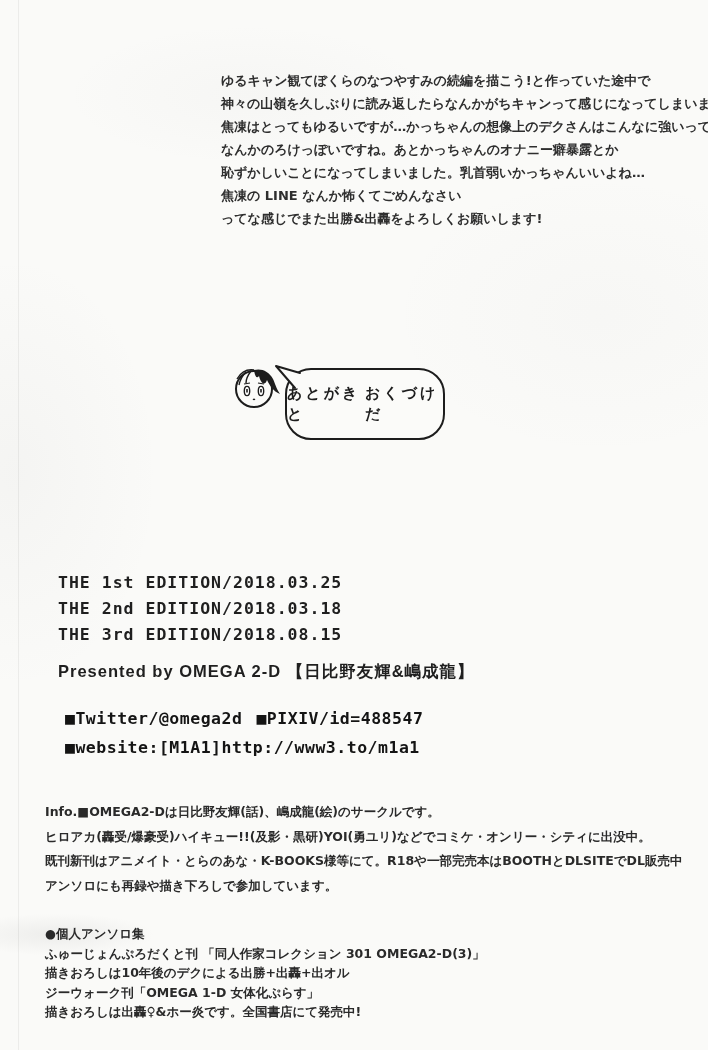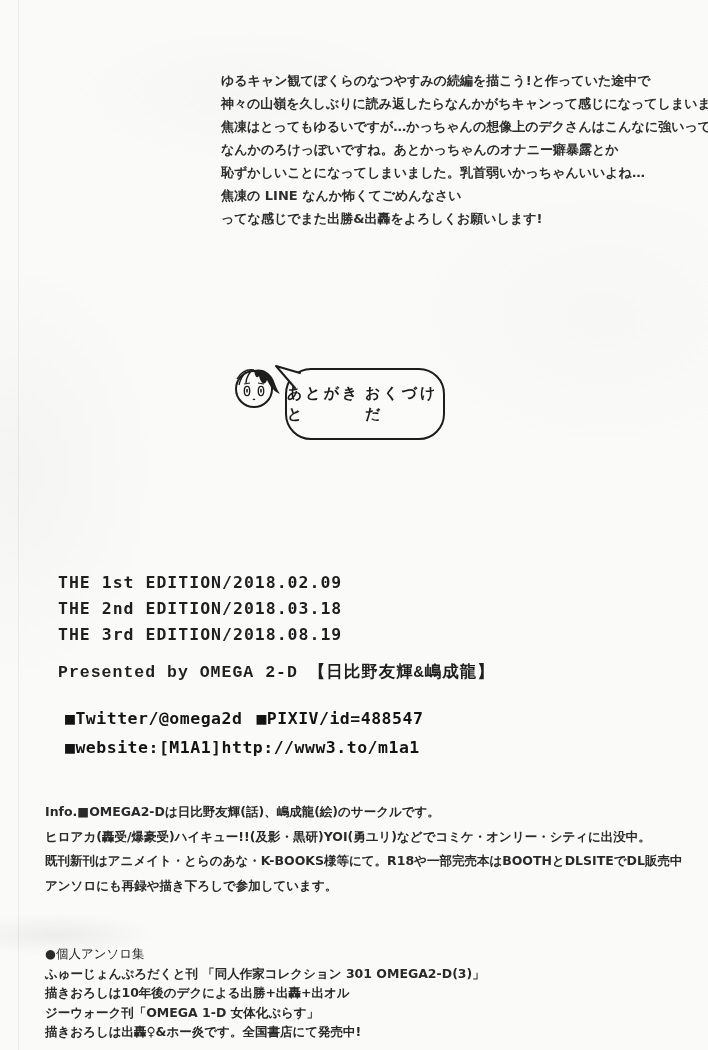--- a/index.html
+++ b/index.html
@@ -39,21 +39,21 @@
   .bubble-tail{position:absolute;left:-15px;top:-8px;}
   
   .editions{
     position:absolute;left:58px;top:570px;
     font-family:"DejaVu Sans Mono","Liberation Mono",monospace;
     font-size:16.5px;line-height:26px;font-weight:600;letter-spacing:1px;
     color:#1f1f1f;white-space:nowrap;
   }
   .presented{
     position:absolute;left:58px;top:661px;
-    font-family:Liberation Mono, monospace;
+    font-family:Liberation Sans, sans-serif;
     font-size:16.5px;font-weight:600;letter-spacing:1px;color:#1f1f1f;white-space:nowrap;
   }
   .contacts{
     position:absolute;left:57px;top:704px;
     font-family:"DejaVu Sans Mono","Liberation Mono",monospace;
     font-size:16.5px;line-height:29px;font-weight:700;letter-spacing:.5px;
     color:#141414;white-space:nowrap;margin-left:8px;
   }
   .contacts .gap{display:inline-block;width:14px;}
   
@@ -61,21 +61,21 @@
     position:absolute;left:45px;top:800px;
     font-size:12.5px;line-height:24.6px;font-weight:600;
     color:#2a2a2a;white-space:nowrap;
   }
   
   .anthology{
     position:absolute;left:45px;top:924px;
     font-size:12.5px;line-height:19.6px;font-weight:600;
     color:#2a2a2a;white-space:nowrap;
   }
-  .anthology .head{font-weight:400;margin-top:20px;}
+  .anthology .head{font-weight:700;}
 </style>
 </head>
 <body>
 
 <div class="page">
   <div class="scan-crease"></div>
 
   <div class="afterword">
     <div>ゆるキャン観てぼくらのなつやすみの続編を描こう!と作っていた途中で</div>
     <div>神々の山嶺を久しぶりに読み返したらなんかがちキャンって感じになってしまいました。</div>
@@ -102,23 +102,23 @@
 
   <div class="bubble">
     <svg class="bubble-tail" width="30" height="28" viewBox="0 0 30 28">
       <path d="M28 11 L4 4 L23 26" fill="#fbfbf9" stroke="#1d1d1d" stroke-width="2" stroke-linejoin="round" stroke-linecap="round"></path>
     </svg>
     <span>あとがきと</span>
     <span>おくづけだ</span>
   </div>
 
   <div class="editions">
-    <div>THE 1st EDITION/2018.02.09</div>
+    <div>THE 1st EDITION/2018.03.25</div>
     <div>THE 2nd EDITION/2018.03.18</div>
-    <div>THE 3rd EDITION/2018.08.19</div>
+    <div>THE 3rd EDITION/2018.08.15</div>
   </div>
 
   <div class="presented">Presented by OMEGA 2-D 【日比野友輝&amp;嶋成龍】</div>
 
   <div class="contacts">
     <div>
       <span>■Twitter/@omega2d</span><span class="gap"></span><span>■PIXIV/id=488547</span>
     </div>
     <div>■website:[M1A1]http://www3.to/m1a1</div>
   </div>

